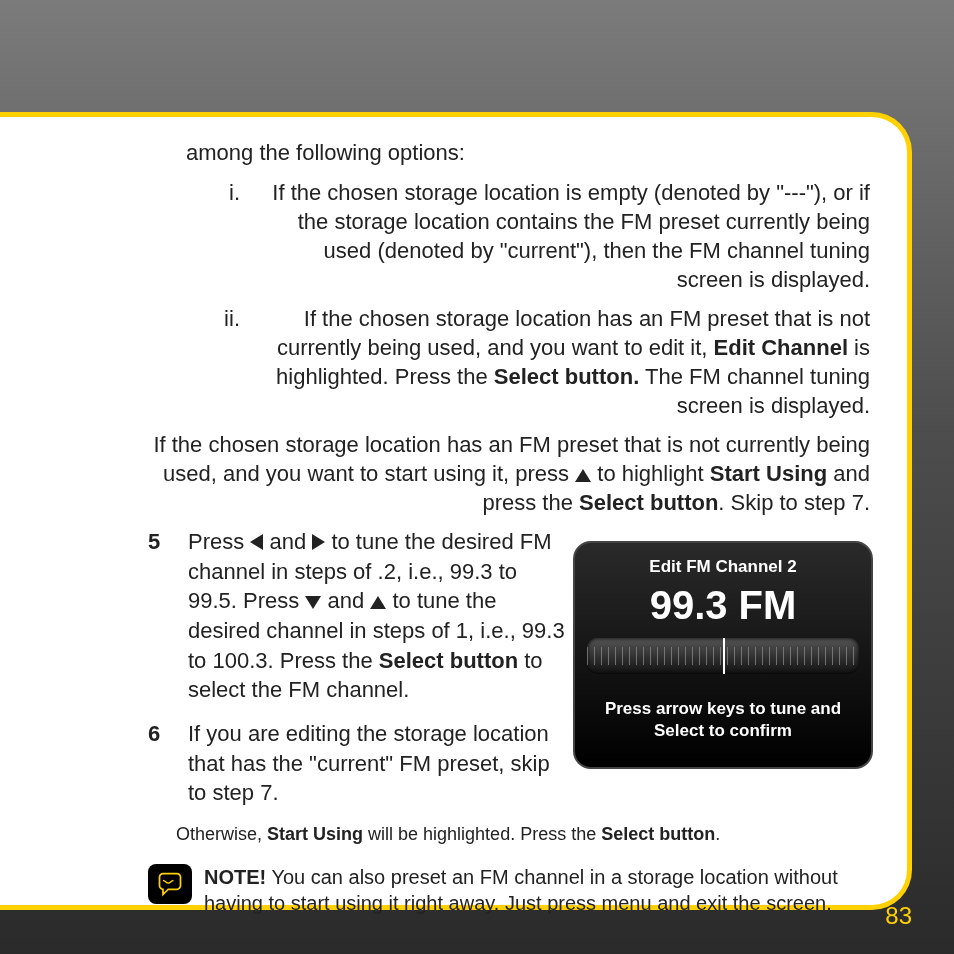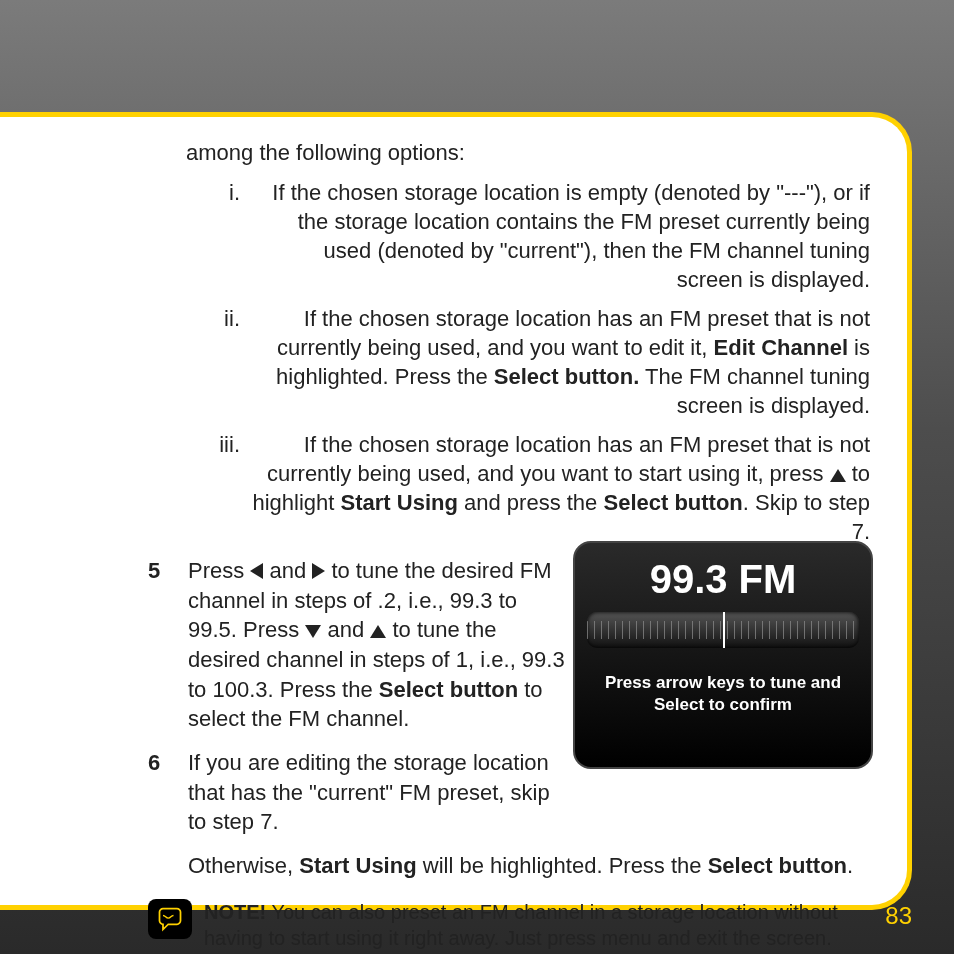--- a/index.html
+++ b/index.html
@@ -9,21 +9,21 @@
   .intro{font-size:22px;line-height:1.3;margin-bottom:10px;margin-left:38px;}
   ol.roman{list-style:none;padding:0;margin:0 0 6px 0;}
   ol.roman li{display:flex;font-size:22px;line-height:1.32;margin-bottom:10px;}
   ol.roman li .num{width:72px;text-align:right;padding-right:12px;flex:0 0 auto;margin-left:20px;}
   ol.roman li .txt{flex:1 1 auto;padding-right:18px;text-align:right;}
   .step{display:flex;font-size:22px;line-height:1.35;margin-bottom:14px;}
   .step .snum{width:40px;flex:0 0 auto;font-weight:900;font-size:22px;}
   .step .stxt{flex:1 1 auto;padding-right:18px;}
   .step5 .stxt{max-width:380px;}
   .step6line .stxt{max-width:380px;}
-  .step6rest{font-size:22px;line-height:1.35;margin-left:40px;padding-right:18px;margin-bottom:18px;}
+  .step6rest{font-size:18px;line-height:1.35;margin-left:28px;padding-right:18px;margin-bottom:18px;}
   .b{font-weight:700;}
   .arrow{display:inline-block;vertical-align:-1px;}
   .arrow-up{width:0;height:0;border-left:8px solid transparent;border-right:8px solid transparent;border-bottom:13px solid #222;}
   .arrow-down{width:0;height:0;border-left:8px solid transparent;border-right:8px solid transparent;border-top:13px solid #222;}
   .arrow-left{width:0;height:0;border-top:8px solid transparent;border-bottom:8px solid transparent;border-right:13px solid #222;}
   .arrow-right{width:0;height:0;border-top:8px solid transparent;border-bottom:8px solid transparent;border-left:13px solid #222;}
   .radio{position:absolute;left:425px;top:402px;width:300px;height:228px;background:linear-gradient(to bottom,#2a2a2a,#000);border-radius:18px;border:2px solid #444;box-sizing:border-box;padding:14px 12px 0 12px;color:#fff;text-align:center;}
   .radio-title{font-size:17px;font-weight:600;margin-bottom:6px;}
   .radio-freq{font-size:40px;font-weight:600;margin-bottom:10px;}
   .dial{height:36px;background:linear-gradient(to bottom,#555,#111);border-radius:10px;position:relative;overflow:hidden;box-shadow:inset 0 0 4px #000;}
@@ -49,21 +49,20 @@
           <span class="num">i.</span>
           <span class="txt">If the chosen storage location is empty (denoted by "---"), or if the storage location contains the FM preset currently being used (denoted by "current"), then the FM channel tuning screen is displayed.</span>
         </li>
         <li>
           <span class="num">ii.</span>
           <span class="txt">
             <span>If the chosen storage location has an FM preset that is not currently being used, and you want to edit it, </span><span class="b">Edit Channel</span><span> is highlighted. Press the </span><span class="b">Select button.</span><span> The FM channel tuning screen is displayed.</span>
           </span>
         </li>
         <li>
-          <span class="num">iii.</span>
           <span class="txt">
             <span>If the chosen storage location has an FM preset that is not currently being used, and you want to start using it, press </span><span class="arrow arrow-up"></span><span> to highlight </span><span class="b">Start Using</span><span> and press the </span><span class="b">Select button</span><span>. Skip to step 7.</span>
           </span>
         </li>
       </ol>
 
       <div class="step step5">
         <span class="snum">5</span>
         <span class="stxt">
           <span>Press </span><span class="arrow arrow-left"></span><span> and </span><span class="arrow arrow-right"></span><span> to tune the desired FM channel in steps of .2, i.e., 99.3 to 99.5. Press </span><span class="arrow arrow-down"></span><span> and </span><span class="arrow arrow-up"></span><span> to tune the desired channel in steps of 1, i.e., 99.3 to 100.3. Press the </span><span class="b">Select button</span><span> to select the FM channel.</span>
@@ -84,20 +83,21 @@
               <path d="M4 8c0-2 2-4 4-4h16c2 0 4 2 4 4v10c0 2-2 4-4 4H14l-6 6v-6H8c-2 0-4-2-4-4V8z" fill="none" stroke="#ffd100" stroke-width="2"></path>
               <path d="M8 12c3 0 3 3 6 3s3-3 6-3" fill="none" stroke="#ffd100" stroke-width="1.6"></path>
             </svg>
         </div>
         <div class="noteText">
           <span class="b">NOTE!</span><span> You can also preset an FM channel in a storage location without having to start using it right away. Just press menu and exit the screen.</span>
         </div>
       </div>
 
       <div class="radio">
+        <div class="radio-title">Edit FM Channel 2</div>
         <div class="radio-freq">99.3 FM</div>
         <div class="dial">
           <div class="ticks"></div>
           <div class="needle"></div>
         </div>
         <div class="radio-hint">Press arrow keys to tune and Select to confirm</div>
       </div>
 
     </div>
   </div>

